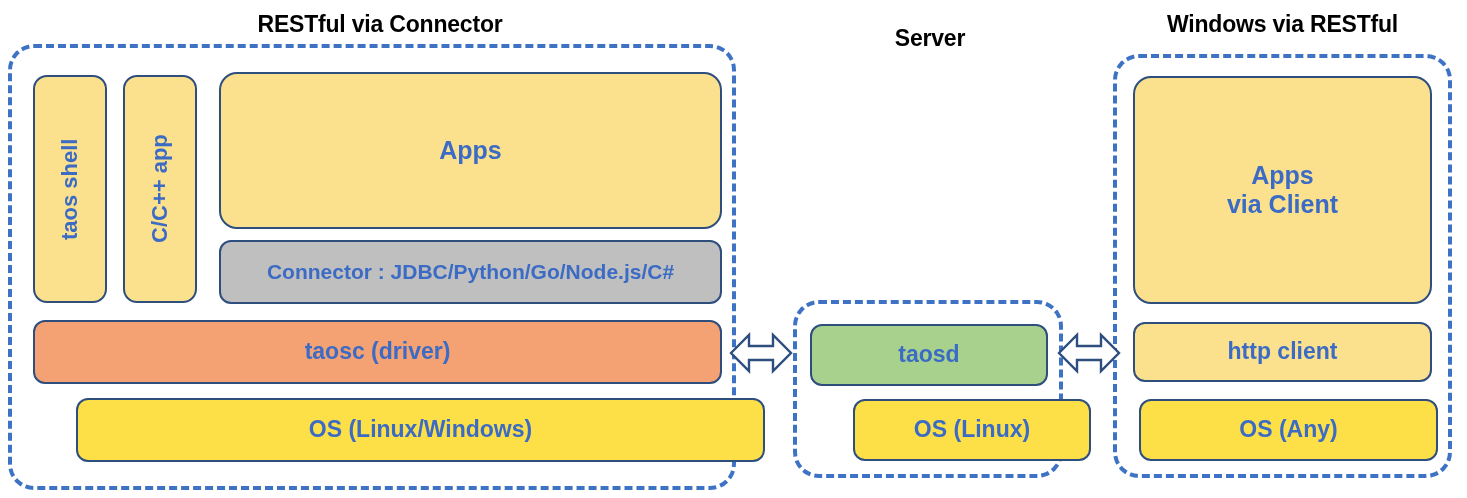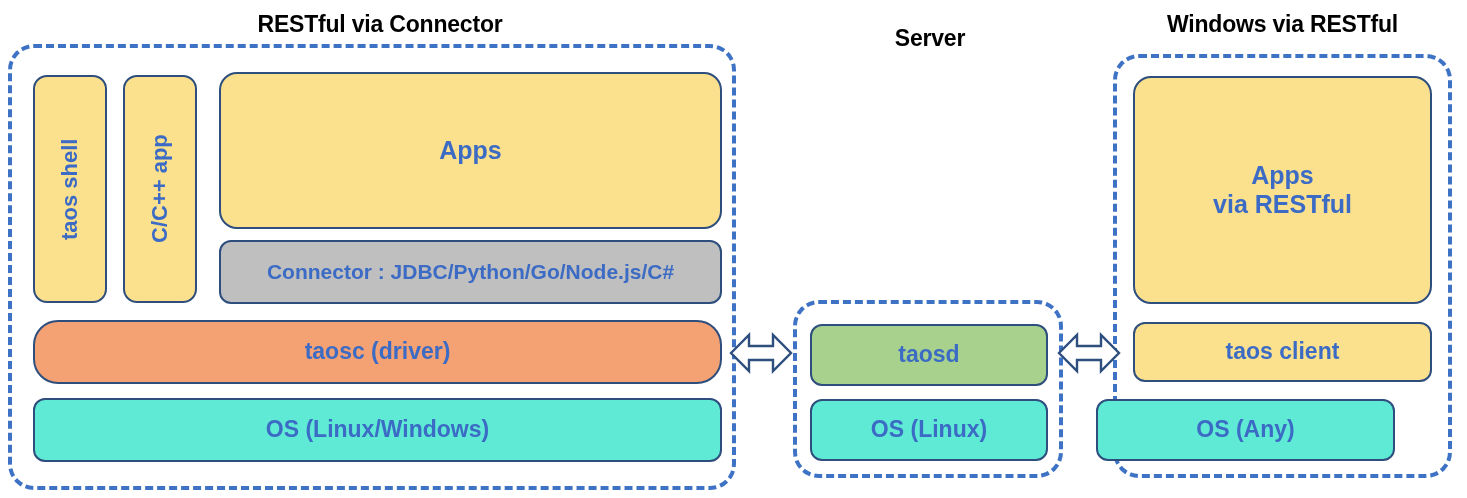--- a/index.html
+++ b/index.html
@@ -61,22 +61,22 @@
     align-items: center;
     justify-content: center;
     text-align: center;
     color: #3B6BC4;
     font-weight: bold;
     font-size: 21px;
     line-height: 1.18;
   }
   .box.yellow { background: #FBE08E; }
   .box.gray   { background: #BFBFBF; }
-  .box.orange { background: #F4A173; border-radius: 25px; }
-  .box.blue   { background: #5eead4; }
+  .box.orange { background: #F4A173; }
+  .box.blue   { background: #fde047; margin-left: 43px; }
   .box.green  { background: #A8D18D; }
 
   .box.vertical {
     writing-mode: vertical-rl;
     transform: rotate(180deg);
     border-radius: 14px;
   }
   .box .label {
     display: block;
     pointer-events: none;
@@ -154,26 +154,26 @@
     <span class="label">taosd</span>
   </div>
 
   <div class="box blue" id="box-os-server">
     <span class="label">OS (Linux)</span>
   </div>
 
   <div class="box yellow" id="box-apps-rest">
     <span class="label">
       <span>Apps</span><br>
-      <span>via RESTful</span>
+      <span>via Client</span>
     </span>
   </div>
 
   <div class="box yellow" id="box-http-client">
-    <span class="label">taos client</span>
+    <span class="label">http client</span>
   </div>
 
   <div class="box blue" id="box-os-right">
     <span class="label">OS (Any)</span>
   </div>
 
   <div class="arrow-dbl" id="arrow-left">
     <svg viewBox="0 0 62 54" xmlns="http://www.w3.org/2000/svg">
       <polygon points="1,27 19,9 19,20 43,20 43,9 61,27 43,45 43,34 19,34 19,45" fill="#FFFFFF" stroke="#2E4E7E" stroke-width="2.4" stroke-linejoin="miter"></polygon>
     </svg>

